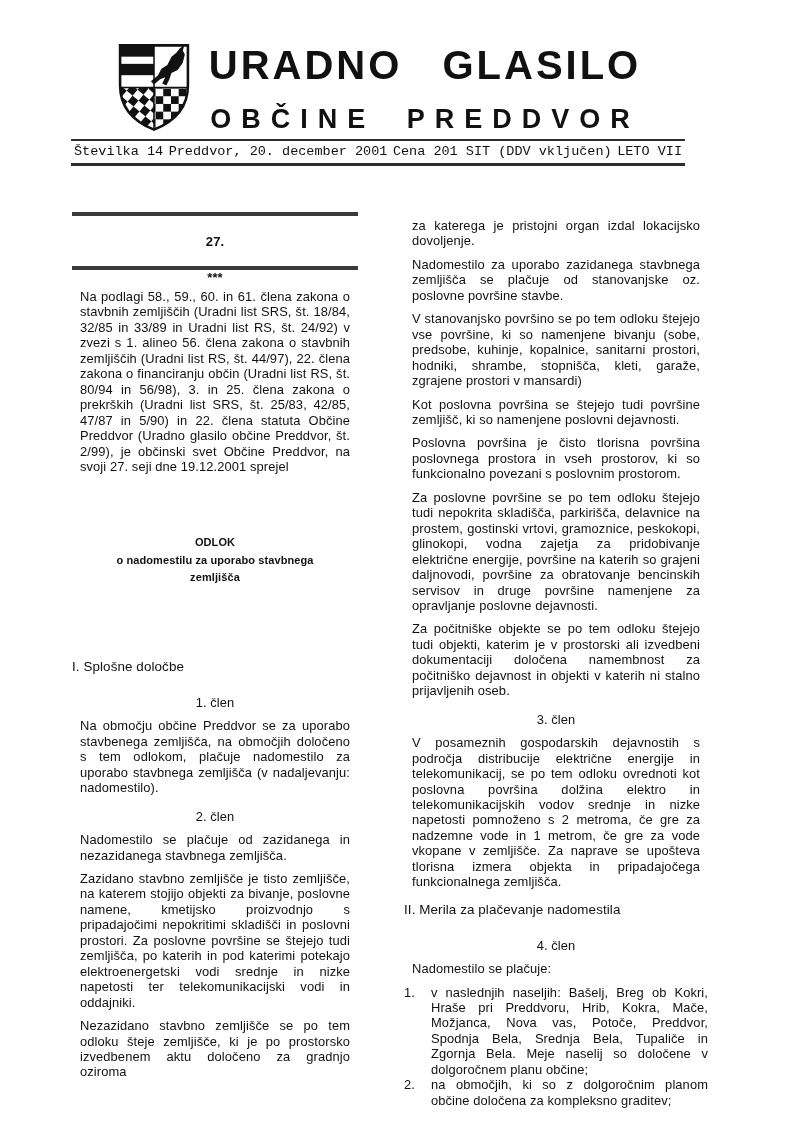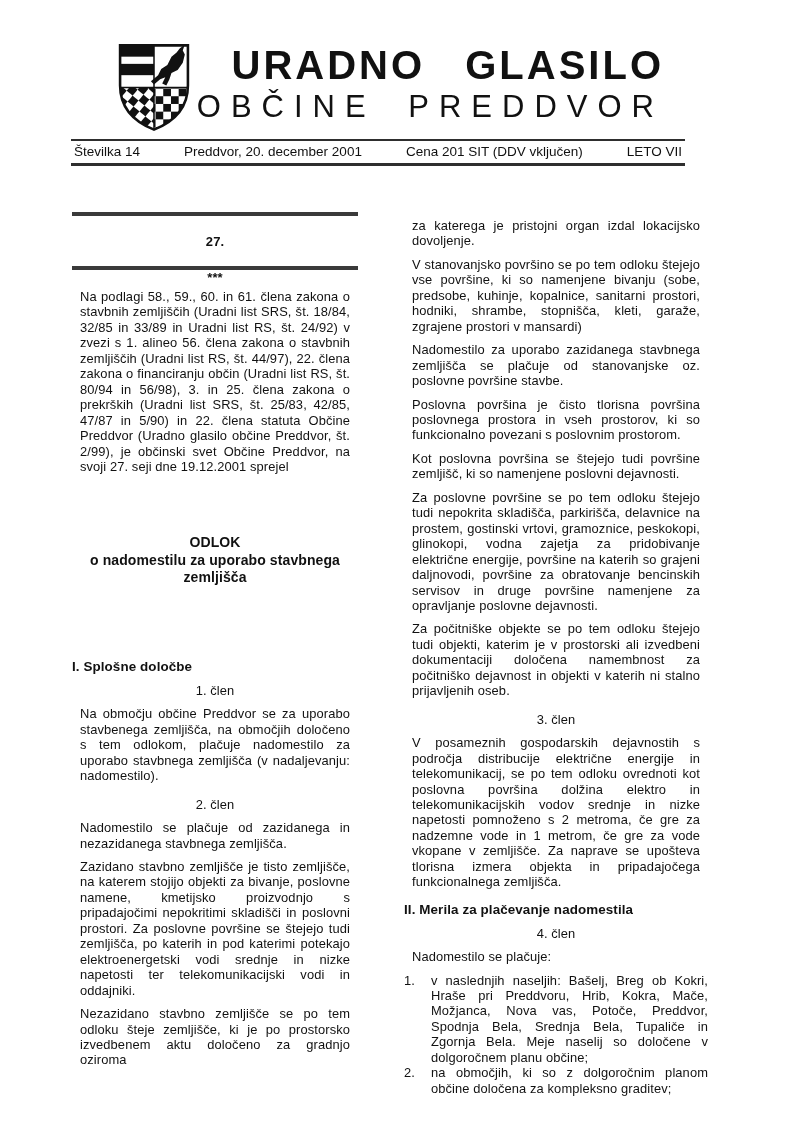--- a/index.html
+++ b/index.html
@@ -9,65 +9,65 @@
     width: 793px; height: 1123px;
     margin: 0 auto;
     background: #ffffff;
     font-family: "Liberation Sans", sans-serif;
     color: #111111;
     overflow: hidden;
   }
 
   
   .coat { position: absolute; left: 117px; top: 42px; width: 74px; height: 91px; }
-  .mast-text { position: absolute; left: 186px; top: 42px; width: 478px; text-align: right; }
+  .mast-text { position: absolute; left: 186px; top: 42px; width: 478px; text-align: center; }
   .mast-title {
     font-size: 40px; font-weight: bold; letter-spacing: 3px; word-spacing: 26px;
     white-space: nowrap; line-height: 46px;
   }
   .mast-subtitle {
-    margin-top: 3px; font-size: 31px; font-weight: normal;
+    margin-top: 15px; font-size: 27px; font-weight: bold;
     letter-spacing: 10px; word-spacing: 14px; white-space: nowrap; line-height: 32px;
   }
 
   
   .infobar {
     position: absolute; left: 71px; top: 139px; width: 614px;
     border-top: 2px solid #2e2e2e; border-bottom: 3px solid #2e2e2e;
     display: flex; justify-content: space-between; align-items: baseline;
     padding: 2px 3px 3px 3px;
-    font-size: 13.5px; line-height: 17px;
+    font-size: 13.5px; line-height: 17px; font-family: Liberation Mono, monospace;
   }
 
   
   .col {
     position: absolute;
     font-size: 12.9px; line-height: 15.45px; letter-spacing: 0.1px;
   }
   .col-left  { left: 72px;  top: 212px; width: 286px; }
   .col-right { left: 404px; top: 210px; width: 304px; }
 
   .drule { height: 2px; border-top: 3px solid #3a3a3a; border-bottom: 1px solid #3a3a3a; }
 
   .item-no { text-align: center; font-weight: bold; font-size: 13px; margin: 16px 0 15px 0; line-height: 19px; }
   .stars   { text-align: center; font-weight: bold; font-size: 13px; line-height: 14px; margin-top: 1px; }
 
   .para { margin: 8px; text-align: justify; }
   .preamble { margin-top: 4px; }
 
   .decree-title {
     margin-top: 60px; text-align: center; font-weight: bold;
-    font-size: 14px; line-height: 17.5px; white-space: pre-line;
+    font-size: 11px; line-height: 17.5px; white-space: pre-line;
   }
 
-  .sec-head { margin: 0; font-size: 13.4px; font-weight: bold; line-height: 16px; }
+  .sec-head { margin: 0; font-size: 13.4px; font-weight: normal; line-height: 16px; }
   .sec-head-1 { margin-top: 72px; }
   .sec-head-2 { margin-top: 12px; }
 
-  .clen { text-align: center; margin-top: 8px; }
+  .clen { text-align: center; margin-top: 20px; }
   .clen-tight { margin-top: 13px; text-align: center; }
 
   .olist { margin-top: 0; }
   .li { display: flex; }
   .li-num { flex: none; width: 27px; }
   .li-text { flex: 1; text-align: justify; }
 </style>
 </head>
 <body>
 
@@ -136,24 +136,24 @@
     <p class="para">Na območju občine Preddvor se za uporabo stavbenega zemljišča, na območjih določeno s tem odlokom, plačuje nadomestilo za uporabo stavbnega zemljišča (v nadaljevanju: nadomestilo).</p>
 
     <div class="clen clen-tight">2. člen</div>
     <p class="para">Nadomestilo se plačuje od zazidanega in nezazidanega stavbnega zemljišča.</p>
     <p class="para">Zazidano stavbno zemljišče je tisto zemljišče, na katerem stojijo objekti za bivanje, poslovne namene, kmetijsko proizvodnjo s pripadajočimi nepokritimi skladišči in poslovni prostori. Za poslovne površine se štejejo tudi zemljišča, po katerih in pod katerimi potekajo elektroenergetski vodi srednje in nizke napetosti ter telekomunikacijski vodi in oddajniki.</p>
     <p class="para">Nezazidano stavbno zemljišče se po tem odloku šteje zemljišče, ki je po prostorsko izvedbenem aktu določeno za gradnjo oziroma</p>
   </section>
 
   <section class="col col-right">
     <p class="para">za katerega je pristojni organ izdal lokacijsko dovoljenje.</p>
+    <p class="para">Nadomestilo za uporabo zazidanega stavbnega zemljišča se plačuje od stanovanjske oz. poslovne površine stavbe.</p>
     <p class="para">V stanovanjsko površino se po tem odloku štejejo vse površine, ki so namenjene bivanju (sobe, predsobe, kuhinje, kopalnice, sanitarni prostori, hodniki, shrambe, stopnišča, kleti, garaže, zgrajene prostori v mansardi)</p>
-    <p class="para">Nadomestilo za uporabo zazidanega stavbnega zemljišča se plačuje od stanovanjske oz. poslovne površine stavbe.</p>
+    <p class="para">Kot poslovna površina se štejejo tudi površine zemljišč, ki so namenjene poslovni dejavnosti.</p>
     <p class="para">Poslovna površina je čisto tlorisna površina poslovnega prostora in vseh prostorov, ki so funkcionalno povezani s poslovnim prostorom.</p>
-    <p class="para">Kot poslovna površina se štejejo tudi površine zemljišč, ki so namenjene poslovni dejavnosti.</p>
     <p class="para">Za poslovne površine se po tem odloku štejejo tudi nepokrita skladišča, parkirišča, delavnice na prostem, gostinski vrtovi, gramoznice, peskokopi, glinokopi, vodna zajetja za pridobivanje električne energije, površine na katerih so grajeni daljnovodi, površine za obratovanje bencinskih servisov in druge površine namenjene za opravljanje poslovne dejavnosti.</p>
     <p class="para">Za počitniške objekte se po tem odloku štejejo tudi objekti, katerim je v prostorski ali izvedbeni dokumentaciji določena namembnost za počitniško dejavnost in objekti v katerih ni stalno prijavljenih oseb.</p>
 
     <div class="clen clen-tight">3. člen</div>
     <p class="para">V posameznih gospodarskih dejavnostih s področja distribucije električne energije in telekomunikacij, se po tem odloku ovrednoti kot poslovna površina dolžina elektro in telekomunikacijskih vodov srednje in nizke napetosti pomnoženo s 2 metroma, če gre za nadzemne vode in 1 metrom, če gre za vode vkopane v zemljišče. Za naprave se upošteva tlorisna izmera objekta in pripadajočega funkcionalnega zemljišča.</p>
 
     <h3 class="sec-head sec-head-2">II. Merila za plačevanje nadomestila</h3>
 
     <div class="clen">4. člen</div>
     <p class="para">Nadomestilo se plačuje:</p>

